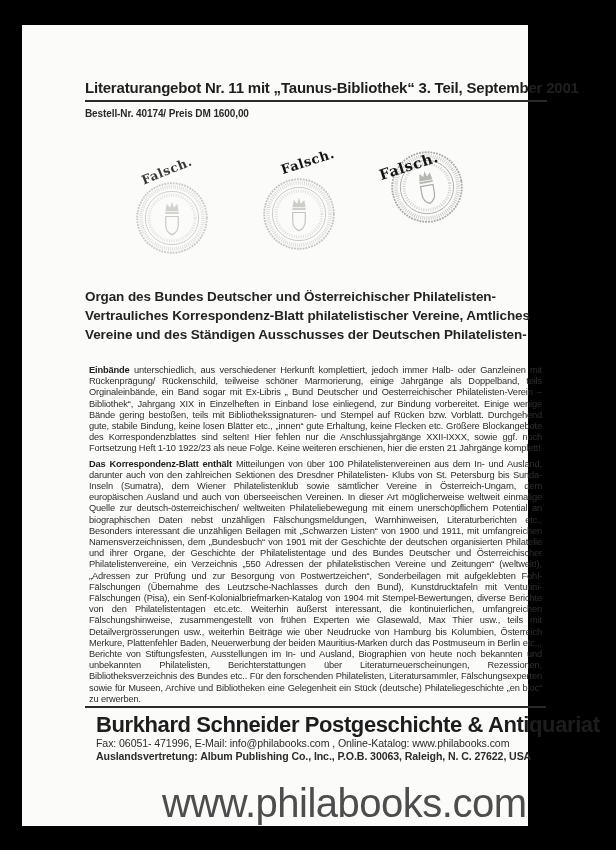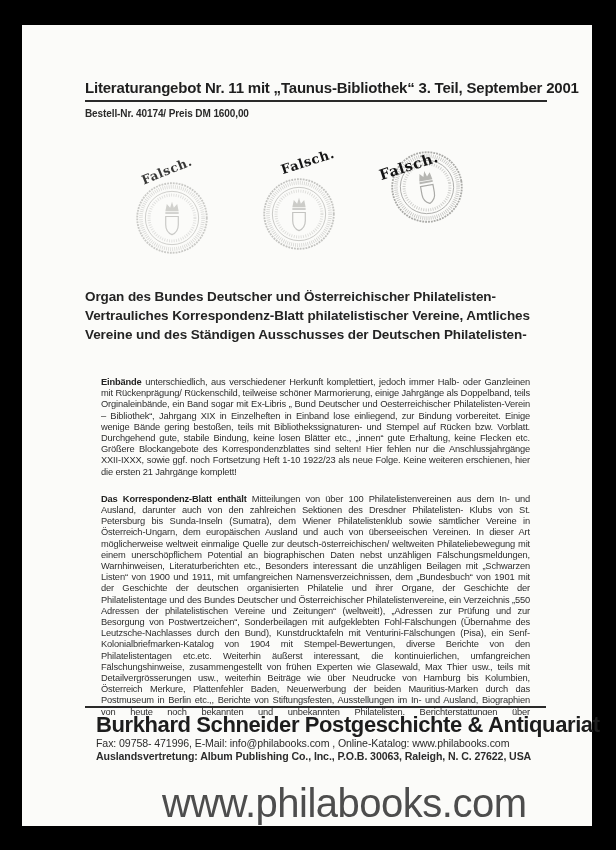--- a/index.html
+++ b/index.html
@@ -5,21 +5,21 @@
   html, body { margin: 0; padding: 0; }
   body {
     width: 616px; height: 850px;
     background: #000;
     position: relative;
     overflow: hidden;
     font-family: "Liberation Sans", sans-serif;
   }
   .page {
     position: absolute; left: 22px; top: 25px;
-    width: 570px; height: 801px;
+    width: 506px; height: 801px;
     background: #fbfbf9;
   }
   
   .doc-title {
     position: absolute; left: 63px; top: 54px;
     width: 462px;
     font-weight: bold; font-size: 15px; letter-spacing: -0.2px;
     color: #1f1f1f;
     border-bottom: 2px solid #2a2a2a;
     padding-bottom: 4px;
@@ -54,21 +54,21 @@
     font-weight: bold; font-size: 13.5px; line-height: 19px;
     letter-spacing: -0.1px; color: #242424;
   }
   
   .body-text {
     position: absolute; left: 63px; top: 336px;
     width: 461px; height: 354px; overflow: hidden;
     font-size: 9.3px; line-height: 11.2px; letter-spacing: -0.15px;
     text-align: justify; color: #2e2e2e;
   }
-  .body-text p { margin: 16px; }
+  .body-text p { margin: 4px; }
   .lead { font-weight: bold; color: #222; }
   
   .footer-rule {
     position: absolute; left: 63px; top: 681px;
     width: 461px; height: 2px; background: #2a2a2a;
   }
   .company {
     position: absolute; left: 74px; top: 687px;
     font-weight: bold; font-size: 22px; letter-spacing: -0.4px;
     color: #1d1d1d; white-space: nowrap;
@@ -138,19 +138,19 @@
   </div>
 
   <div class="body-text">
     <p><span class="lead">Einbände</span><span> unterschiedlich, aus verschiedener Herkunft komplettiert, jedoch immer Halb- oder Ganzleinen mit Rückenprägung/ Rückenschild, teilweise schöner Marmorierung, einige Jahrgänge als Doppelband, teils Orginaleinbände, ein Band sogar mit Ex-Libris „ Bund Deutscher und Oesterreichischer Philatelisten-Verein – Bibliothek“, Jahrgang XIX in Einzelheften in Einband lose einliegend, zur Bindung vorbereitet. Einige wenige Bände gering bestoßen, teils mit Bibliothekssignaturen- und Stempel auf Rücken bzw. Vorblatt. Durchgehend gute, stabile Bindung, keine losen Blätter etc., „innen“ gute Erhaltung, keine Flecken etc. Größere Blockangebote des Korrespondenzblattes sind selten! Hier fehlen nur die Anschlussjahrgänge XXII-IXXX, sowie ggf. noch Fortsetzung Heft 1-10 1922/23 als neue Folge. Keine weiteren erschienen, hier die ersten 21 Jahrgänge komplett!</span></p>
     <p><span class="lead">Das Korrespondenz-Blatt enthält</span><span> Mitteilungen von über 100 Philatelistenvereinen aus dem In- und Ausland, darunter auch von den zahlreichen Sektionen des Dresdner Philatelisten- Klubs von St. Petersburg bis Sunda-Inseln (Sumatra), dem Wiener Philatelistenklub sowie sämtlicher Vereine in Österreich-Ungarn, dem europäischen Ausland und auch von überseeischen Vereinen. In dieser Art möglicherweise weltweit einmalige Quelle zur deutsch-österreichischen/ weltweiten Philateliebewegung mit einem unerschöpflichem Potential an biographischen Daten nebst unzähligen Fälschungsmeldungen, Warnhinweisen, Literaturberichten etc., Besonders interessant die unzähligen Beilagen mit „Schwarzen Listen“ von 1900 und 1911, mit umfangreichen Namensverzeichnissen, dem „Bundesbuch“ von 1901 mit der Geschichte der deutschen organisierten Philatelie und ihrer Organe, der Geschichte der Philatelistentage und des Bundes Deutscher und Österreichischer Philatelistenvereine, ein Verzeichnis „550 Adressen der philatelistischen Vereine und Zeitungen“ (weltweit!), „Adressen zur Prüfung und zur Besorgung von Postwertzeichen“, Sonderbeilagen mit aufgeklebten Fohl-Fälschungen (Übernahme des Leutzsche-Nachlasses durch den Bund), Kunstdrucktafeln mit Venturini-Fälschungen (Pisa), ein Senf-Kolonialbriefmarken-Katalog von 1904 mit Stempel-Bewertungen, diverse Berichte von den Philatelistentagen etc.etc. Weiterhin äußerst interessant, die kontinuierlichen, umfangreichen Fälschungshinweise, zusammengestellt von frühen Experten wie Glasewald, Max Thier usw., teils mit Detailvergrösserungen usw., weiterhin Beiträge wie über Neudrucke von Hamburg bis Kolumbien, Österreich Merkure, Plattenfehler Baden, Neuerwerbung der beiden Mauritius-Marken durch das Postmuseum in Berlin etc.,, Berichte von Stiftungsfesten, Ausstellungen im In- und Ausland, Biographien von heute noch bekannten und unbekannten Philatelisten, Berichterstattungen über Literaturneuerscheinungen, Rezessionen, Bibliotheksverzeichnis des Bundes etc.. Für den forschenden Philatelisten, Literatursammler, Fälschungsexperten sowie für Museen, Archive und Bibliotheken eine Gelegenheit ein Stück (deutsche) Philateliegeschichte „en bloc“ zu erwerben.</span></p>
   </div>
 
   <div class="footer-rule"></div>
   <div class="company">Burkhard Schneider Postgeschichte &amp; Antiquariat</div>
   <div class="address">
-    <div>Fax: 09758- 471996, E-Mail: info@philabooks.com , Online-Katalog: www.philabooks.com</div>
+    <div>Fax: 06051- 471996, E-Mail: info@philabooks.com , Online-Katalog: www.philabooks.com</div>
     <div class="bold-line">Auslandsvertretung: Album Publishing Co., Inc., P.O.B. 30063, Raleigh, N. C. 27622, USA</div>
   </div>
 
   <div class="watermark">www.philabooks.com</div>
 
 </div>
 
 </body></html>

